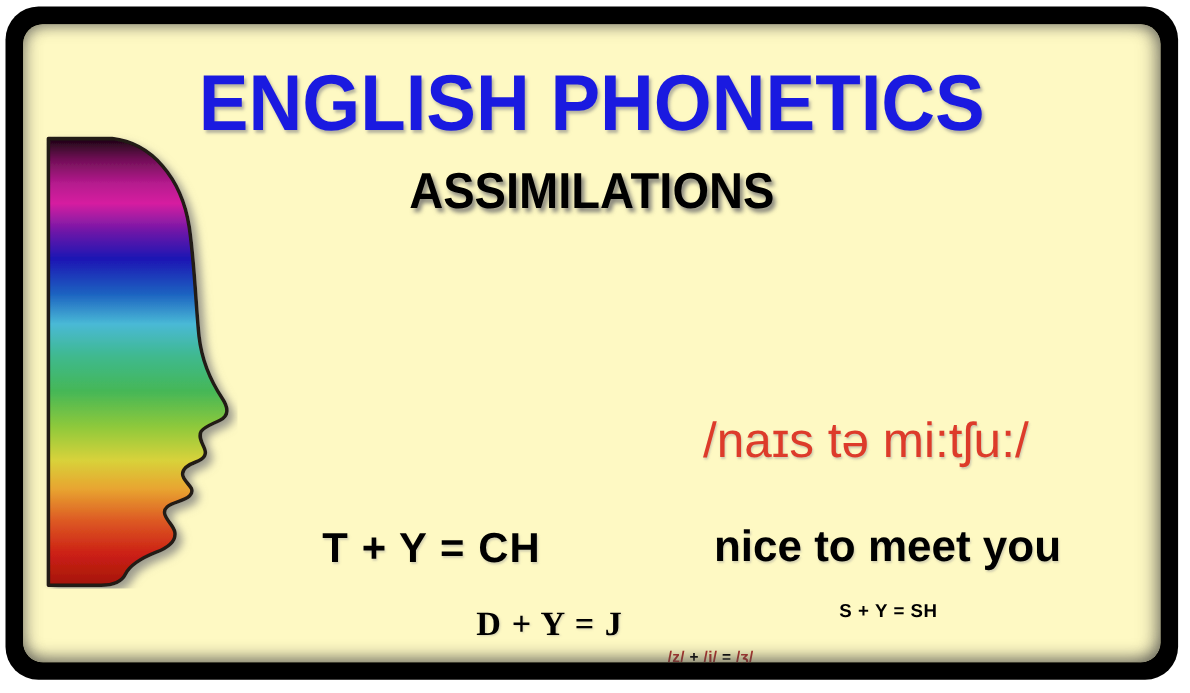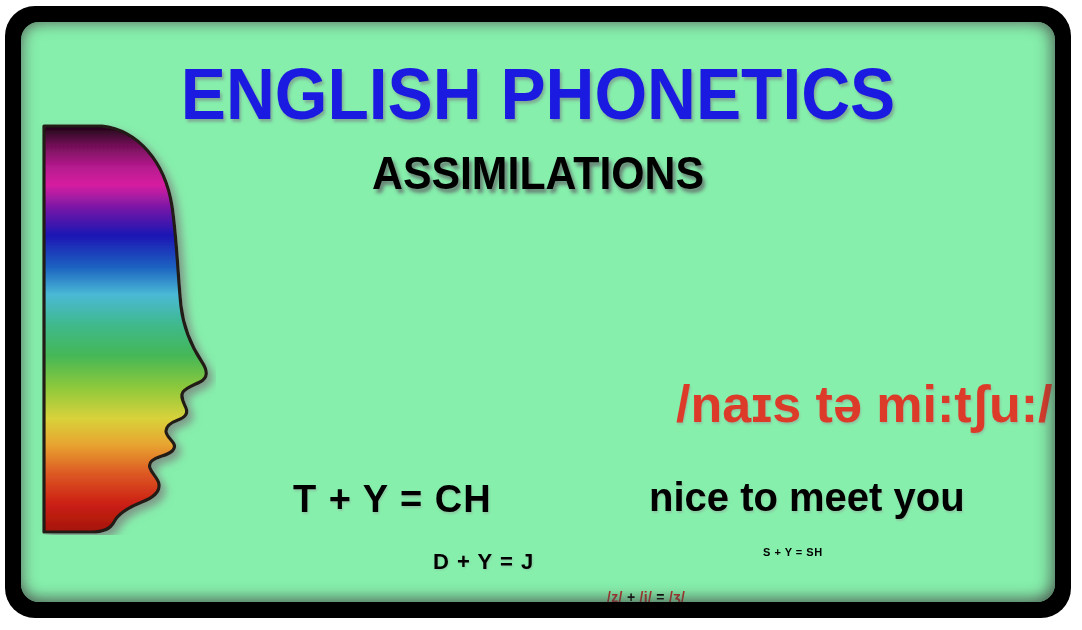--- a/index.html
+++ b/index.html
@@ -32,21 +32,21 @@
     background: #000000;
     border-radius: 30px;
   }
   #frame-inner {
     position: absolute;
     left: 21px;
     top: 22px;
     width: 1034px;
     height: 580px;
     box-sizing: border-box;
-    background: #86efac;
+    background: #fef9c3;
     border-radius: 18px;
     overflow: hidden;
   }
   
   #frame-inner::before {
     content: "";
     position: absolute;
     inset: 0;
     border-radius: 18px;
     pointer-events: none;
@@ -116,24 +116,24 @@
     font-weight: bold;
     font-family: "Liberation Sans Narrow", "Liberation Sans", sans-serif;
     color: #b0302a;
     letter-spacing: 1px;
     text-shadow: 2px 2px 2px rgba(130,130,130,0.5);
     z-index: 5;
   }
   #formula-ipa .op { color: #000000; text-shadow: 2px 2px 2px rgba(130,130,130,0.45); }
 
   #example-ipa {
-    left: 655px;
+    left: 618px;
     top: 352px;
-    font-size: 52px;
-    font-weight: bold;
+    font-size: 45px;
+    font-weight: normal;
     font-family: "Liberation Sans Narrow", "Liberation Sans", sans-serif;
     color: #dd3b2a;
     letter-spacing: 0px;
     text-shadow: 1px 2px 2px rgba(150,150,150,0.45);
     z-index: 5;
   }
 
   #formula-letters {
     left: 272px;
     top: 456px;
@@ -154,33 +154,33 @@
     font-family: "Liberation Sans Narrow", "Liberation Sans", sans-serif;
     color: #000000;
     letter-spacing: 0px;
     text-shadow: 1px 2px 2px rgba(150,150,150,0.4);
     z-index: 5;
   }
 
   #formula-letters-2 {
     left: 412px;
     top: 527px;
-    font-size: 22px;
-    font-weight: bold;
-    font-family: Liberation Sans, sans-serif;
+    font-size: 31px;
+    font-weight: bold;
+    font-family: Liberation Serif, serif;
     color: #000000;
     letter-spacing: 1px;
     text-shadow: 1px 1px 2px rgba(150,150,150,0.4);
     z-index: 5;
   }
 
   #formula-letters-3 {
     left: 742px;
     top: 524px;
-    font-size: 11px;
+    font-size: 17px;
     font-weight: bold;
     font-family: "Liberation Sans Narrow", "Liberation Sans", sans-serif;
     color: #000000;
     letter-spacing: 0.5px;
     z-index: 5;
   }
 
   #formula-ipa-2 {
     left: 586px;
     top: 567px;

